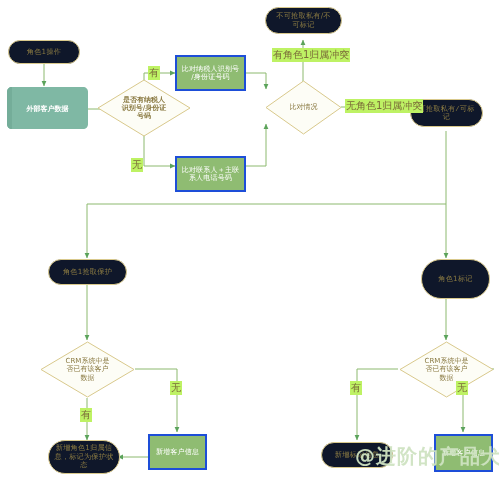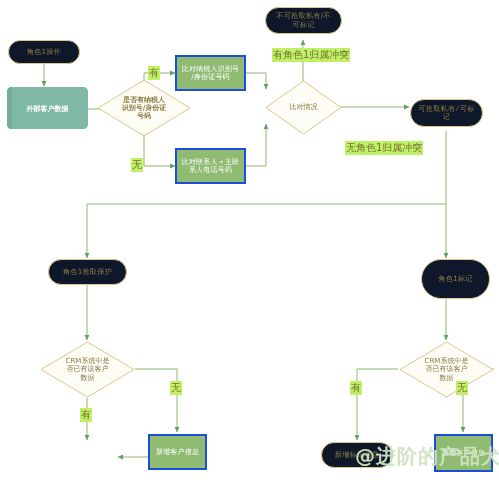--- a/index.html
+++ b/index.html
@@ -186,21 +186,21 @@
     <div class="diamond-label">是否有纳税人
 识别号/身份证
 号码</div>
   </div>
 
   <div class="node proc" style="left:175px; top:55px; width:71px; height:36px;">
     <span class="txt">比对纳税人识别号
 /身份证号码</span>
   </div>
 
-  <div class="node proc" style="left:175px; top:148px; width:71px; height:36px;">
+  <div class="node proc" style="left:175px; top:156px; width:71px; height:36px;">
     <span class="txt">比对联系人＋主联
 系人电话号码</span>
   </div>
 
   <div class="diamond-wrap" style="left:265px; top:80px; width:77px; height:55px;">
     <svg class="diamond-shape" viewBox="0 0 77 55" xmlns="http://www.w3.org/2000/svg">
       <polygon points="38.5,1 76,27.5 38.5,54 1,27.5" fill="#fdfdf6" stroke="#d9c98c" stroke-width="1"></polygon>
     </svg>
     <div class="diamond-label">比对情况</div>
   </div>
@@ -234,40 +234,45 @@
 
   <div class="diamond-wrap" style="left:399px; top:341px; width:95px; height:57px;">
     <svg class="diamond-shape" viewBox="0 0 95 57" xmlns="http://www.w3.org/2000/svg">
       <polygon points="47.5,1 94,28.5 47.5,56 1,28.5" fill="#fdfdf6" stroke="#d9c98c" stroke-width="1"></polygon>
     </svg>
     <div class="diamond-label">CRM系统中是
 否已有该客户
 数据</div>
   </div>
 
+  <div class="node term" style="left:48px; top:440px; width:72px; height:34px;">
+    <span class="txt">新增角色1归属信
+息，标记为保护状
+态</span>
+  </div>
 
   <div class="node proc" style="left:148px; top:434px; width:59px; height:36px;">
     <span class="txt">新增客户信息</span>
   </div>
 
   <div class="node term" style="left:321px; top:442px; width:72px; height:26px;">
     <span class="txt">新增标记信息</span>
   </div>
 
   <div class="node proc" style="left:434px; top:434px; width:59px; height:38px;">
     <span class="txt">新增客户信息</span>
   </div>
 
   <div class="edge-label" style="left:148px; top:66px;">有</div>
 
   <div class="edge-label" style="left:131px; top:158px;">无</div>
 
   <div class="edge-label" style="left:272px; top:48px;">有角色1归属冲突</div>
 
-  <div class="edge-label" style="left:345px; top:99px;margin-top:42px;">无角色1归属冲突</div>
+  <div class="edge-label" style="left:345px; top:99px;">无角色1归属冲突</div>
 
   <div class="edge-label" style="left:80px; top:408px;">有</div>
 
   <div class="edge-label" style="left:170px; top:381px;">无</div>
 
   <div class="edge-label" style="left:350px; top:381px;">有</div>
 
   <div class="edge-label" style="left:456px; top:381px;">无</div>
 
   <div class="watermark" style="left:355px; top:443px;">@进阶的产品犬</div>

